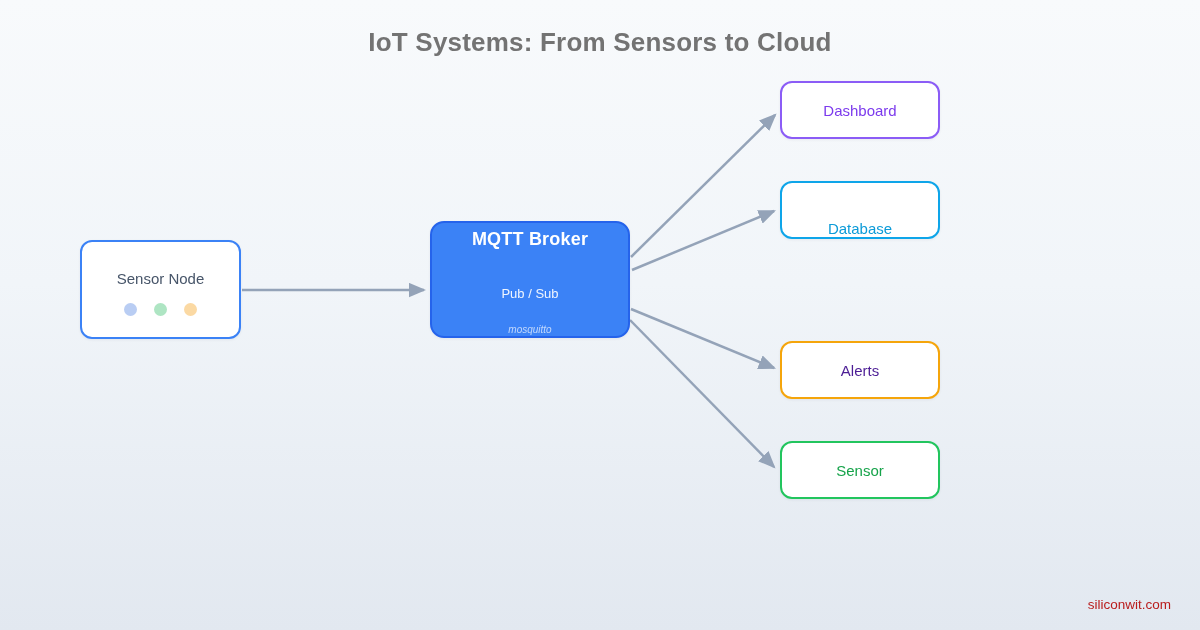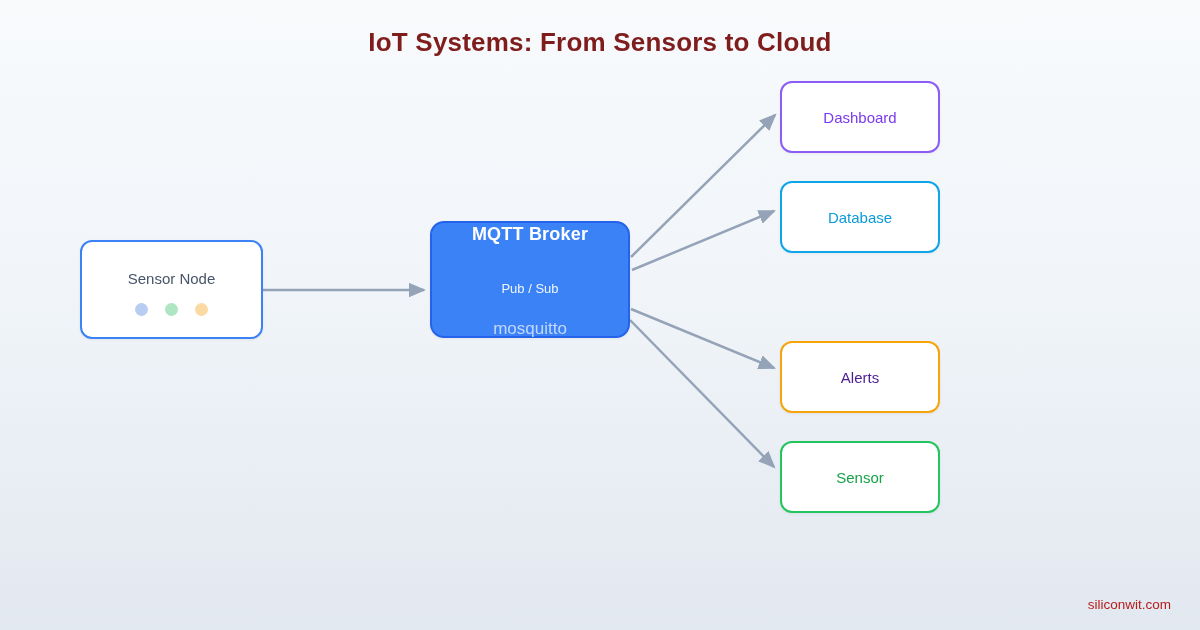--- a/index.html
+++ b/index.html
@@ -9,42 +9,42 @@
     overflow: hidden;
     font-family: "Liberation Sans", "DejaVu Sans", sans-serif;
     background: linear-gradient(180deg, #f8fafc 0%, #f1f5f9 45%, #e2e8f0 100%);
   }
   .title {
     position: absolute;
     top: 27px; left: 0; width: 100%;
     text-align: center;
     font-size: 26px;
     font-weight: bold;
-    color: #7f1d1d;
+    color: #737373;
     letter-spacing: 0.2px;
   }
   svg.edges {
     position: absolute; top: 0; left: 0;
     width: 1200px; height: 630px;
     z-index: 1;
   }
   .node {
     position: absolute;
     z-index: 2;
     background: #ffffff;
     border-radius: 12px;
     display: flex;
     flex-direction: column;
     align-items: center;
     justify-content: center;
     box-sizing: border-box;
     box-shadow: 0 1px 3px rgba(30, 41, 59, 0.06);
   }
   .node-sensor {
-    left: 80px; top: 240px; width: 183px; height: 99px;
+    left: 80px; top: 240px; width: 161px; height: 99px;
     border: 2px solid #3b82f6;
     gap: 16px;
     padding-top: 6px;
   }
   .node-sensor .label {
     color: #475569;
     font-size: 15px;
   }
   .dots { display: flex; gap: 17px; }
   .dot { width: 13px; height: 13px; border-radius: 50%; }
@@ -65,28 +65,29 @@
     font-weight: bold;
     letter-spacing: 0.2px;
   }
   .node-broker .broker-sub {
     color: rgba(255, 255, 255, 0.92);
     font-size: 13px;
     margin-top: 13px;
   }
   .node-broker .broker-note {
     color: rgba(255, 255, 255, 0.68);
-    font-size: 17px;
+    font-size: 10px;
+    font-style: italic;
   }
   .node-target {
-    left: 780px; width: 160px; height: 72px;
+    left: 780px; width: 160px; height: 58px;
     font-size: 15px;
   }
   .node-dashboard { top: 81px;  border: 2px solid #8b5cf6; color: #7c3aed; }
-  .node-database  { top: 181px; border: 2px solid #0ea5e9; color: #0c9bd8; }
+  .node-database  { top: 181px; border: 2px solid #0ea5e9; color: #0c9bd8; justify-content: flex-end; }
   .node-alerts    { top: 341px; border: 2px solid #f5a50b; color: #4c1d95; }
   .node-cloud     { top: 441px; border: 2px solid #22c55e; color: #16a34a; }
   .watermark {
     position: absolute;
     right: 29px; top: 597px;
     z-index: 2;
     font-size: 13.5px;
     color: #b91c1c;
   }
 </style>

